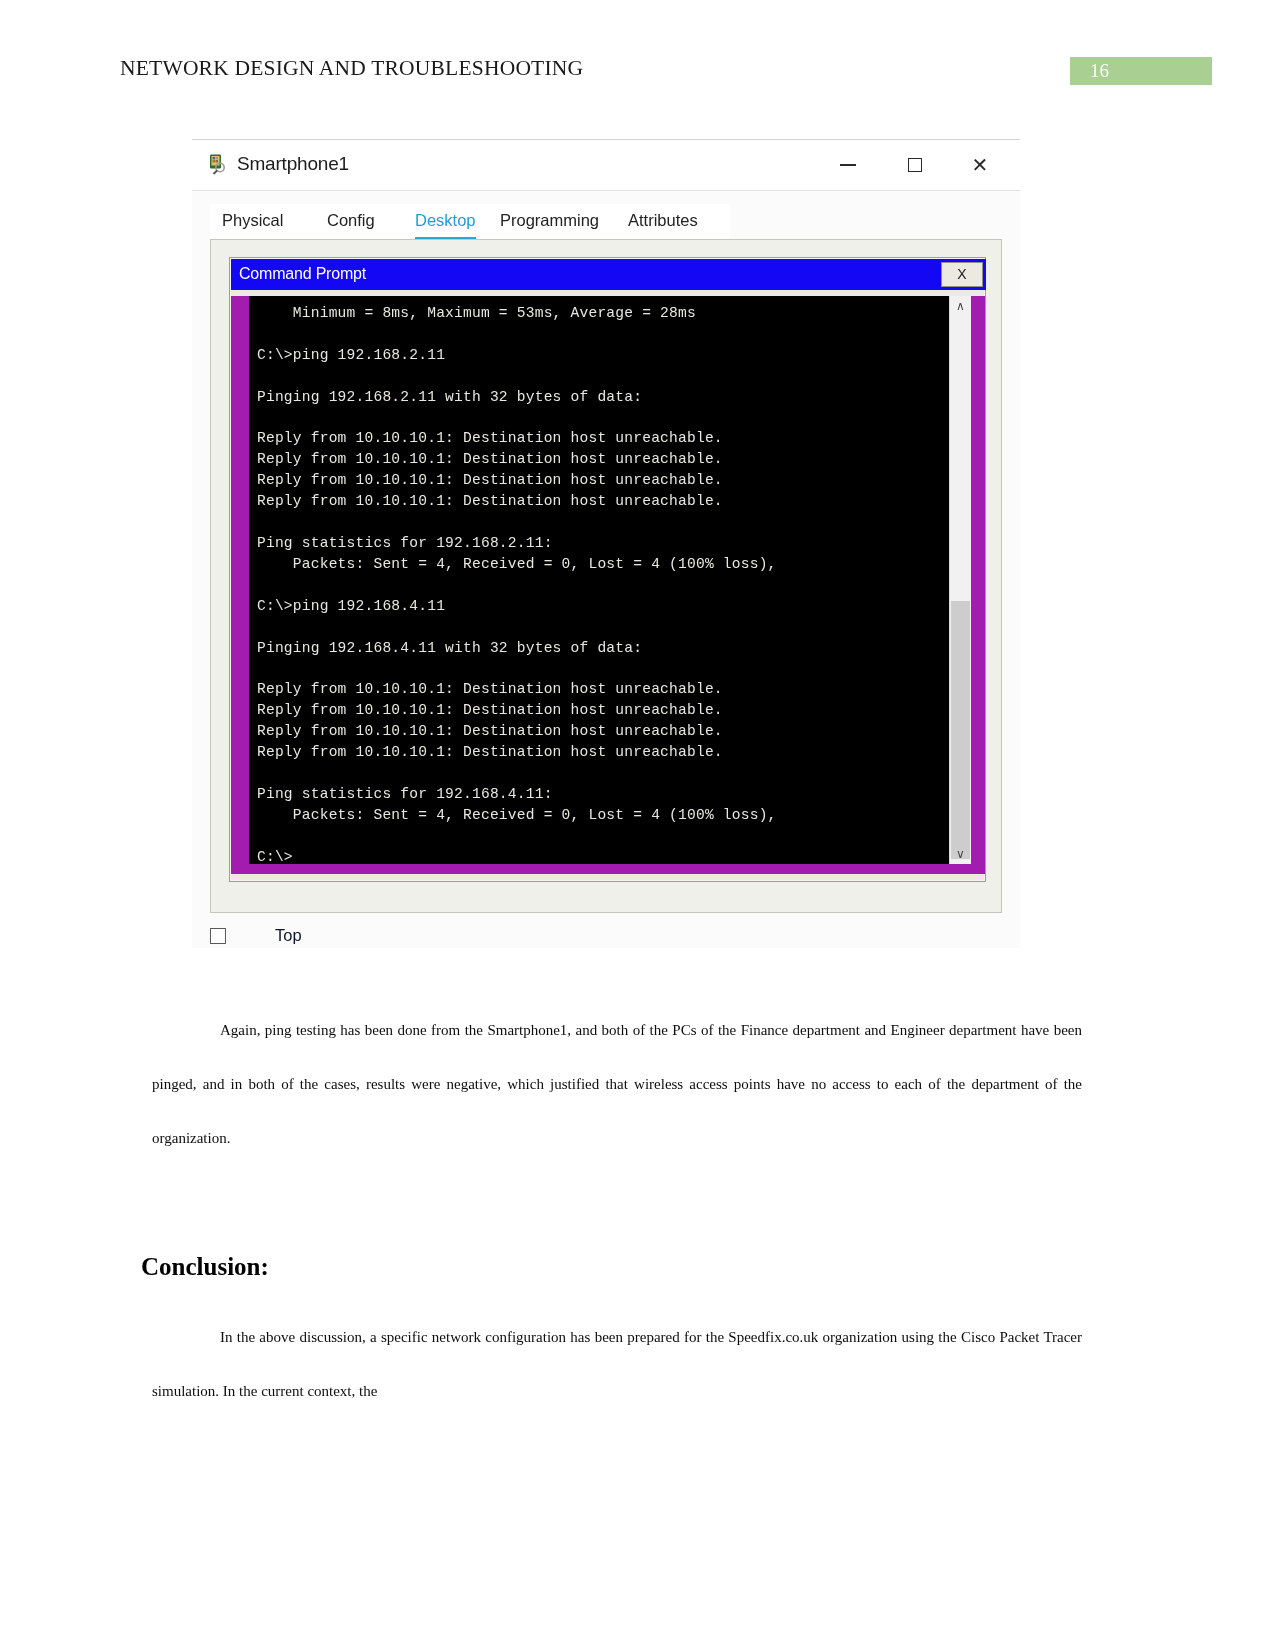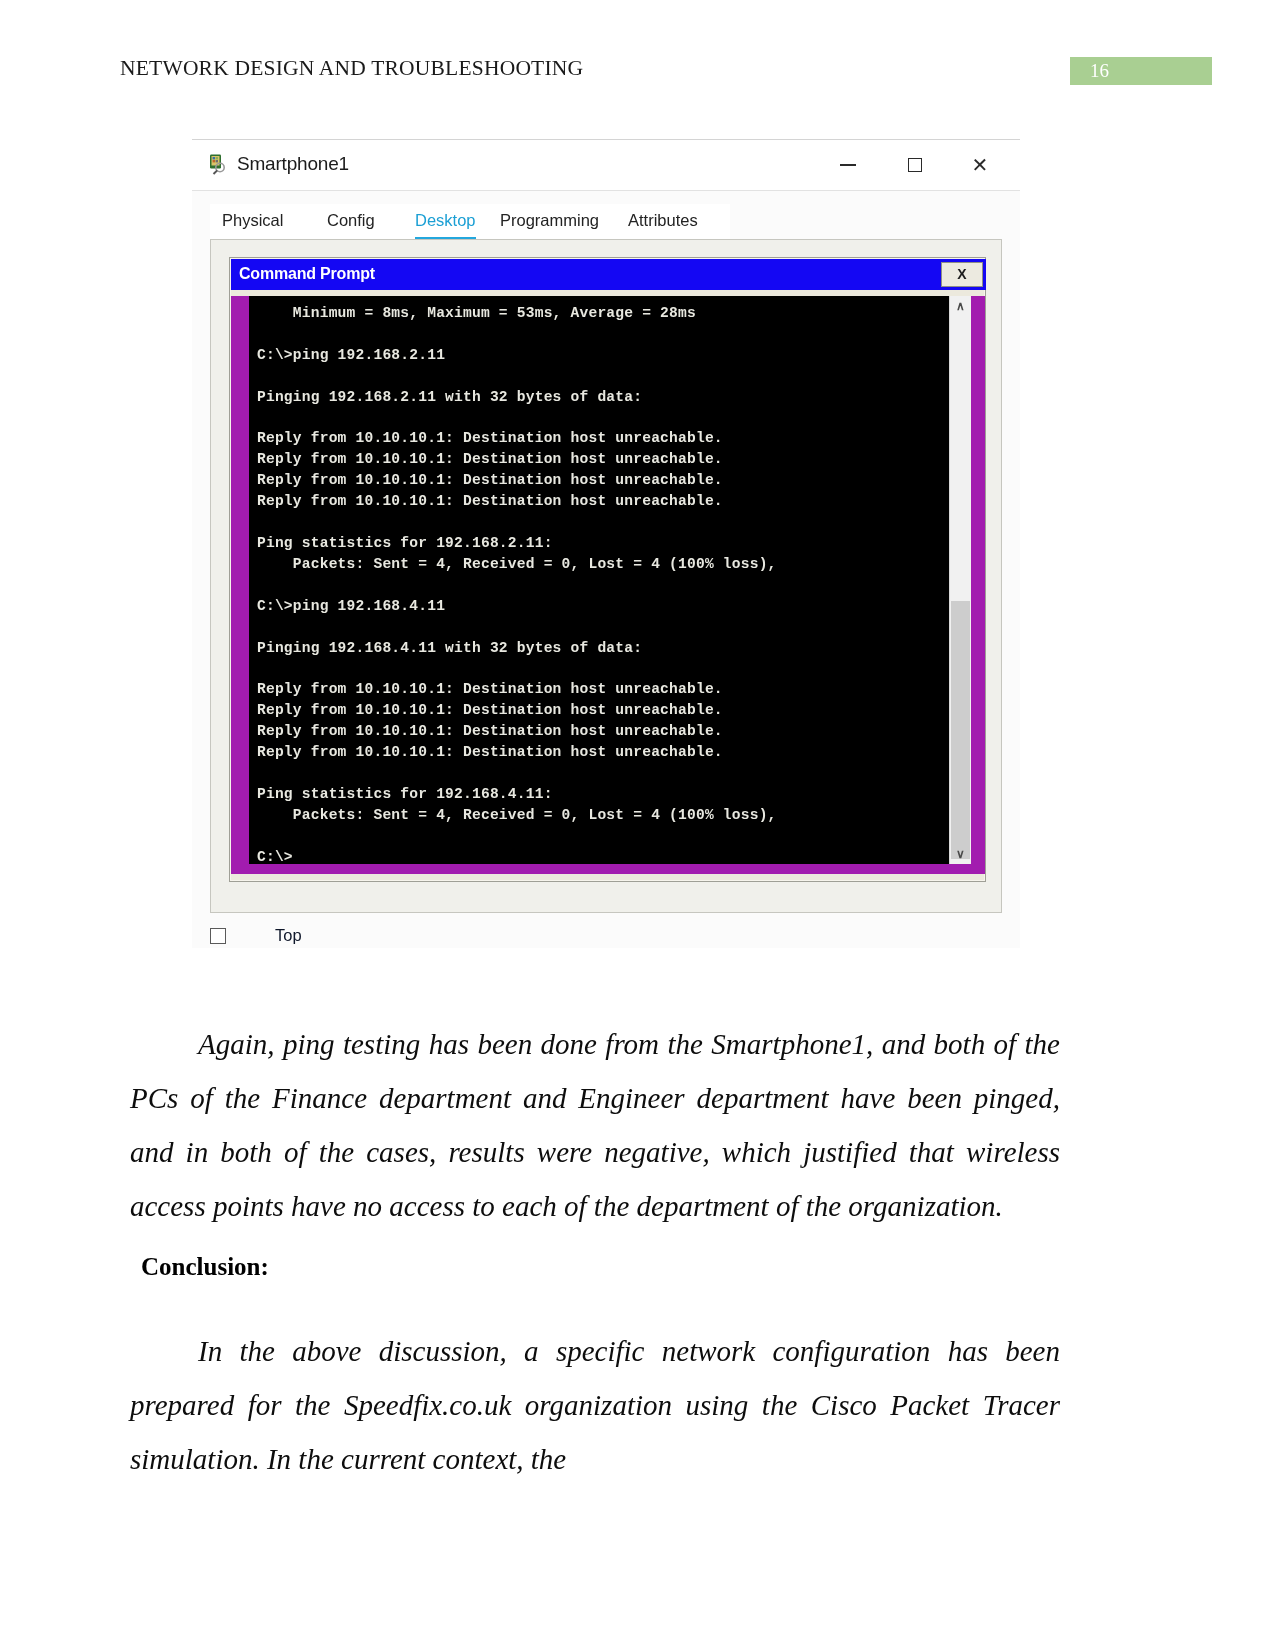--- a/index.html
+++ b/index.html
@@ -146,21 +146,20 @@
   }
 
   
   .cmdwin {
     position: absolute;
     left: 18px; top: 17px;
     width: 757px; height: 625px;
     background: #ece9dd;
     border: 1px solid #9f9f96;
     box-shadow: 0 0 0 1px #f6f4ec inset;
-    font-weight: bold;
   }
   .cmd-titlebar {
     position: absolute;
     left: 1px; top: 1px;
     width: 755px; height: 31px;
     background: #1407f3;
   }
   .cmd-title {
     position: absolute;
     left: 8px; top: 6px;
@@ -246,29 +245,28 @@
     position: absolute;
     left: 25px; top: 0px;
     font-size: 16.5px;
     color: #0f172a;
     margin-left: 40px;
   }
 
   
   .body-text {
     position: absolute;
-    left: 130px;
+    left: 152px;
     width: 930px;
     font-family: "Liberation Serif", serif;
-    font-size: 29px;
+    font-size: 15px;
     line-height: 54px;
     color: #0d0d0d;
     text-align: justify;
     text-justify: inter-word;
-    font-style: italic;
   }
   .para1 { top: 988px; }
   .para1::first-line { }
   .indent { display: inline-block; width: 68px; }
   .heading {
     position: absolute;
     left: 141px;
     top: 1232px;
     font-size: 25px;
     font-weight: bold;

